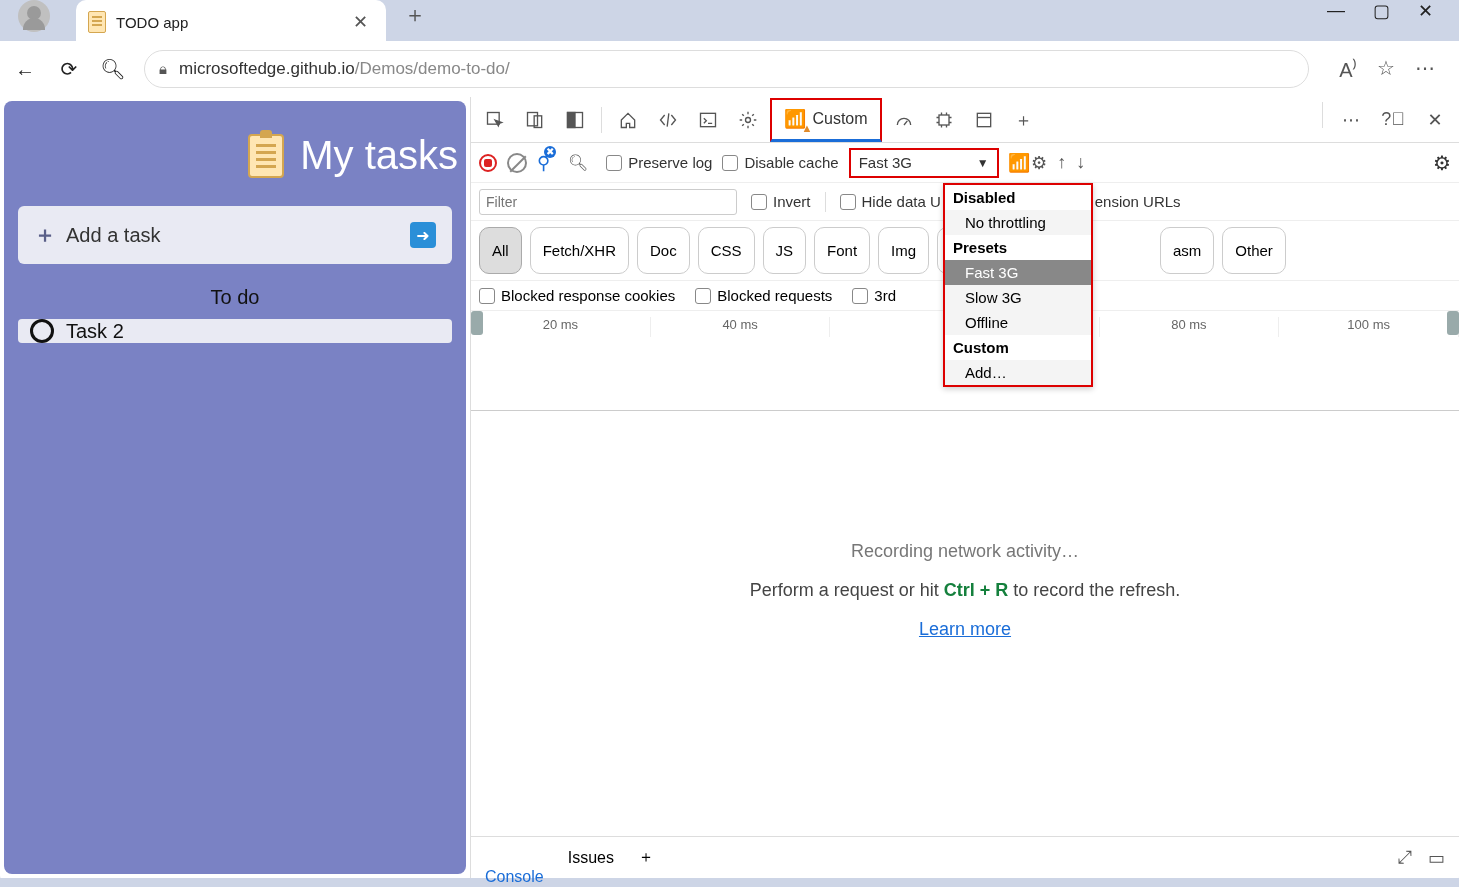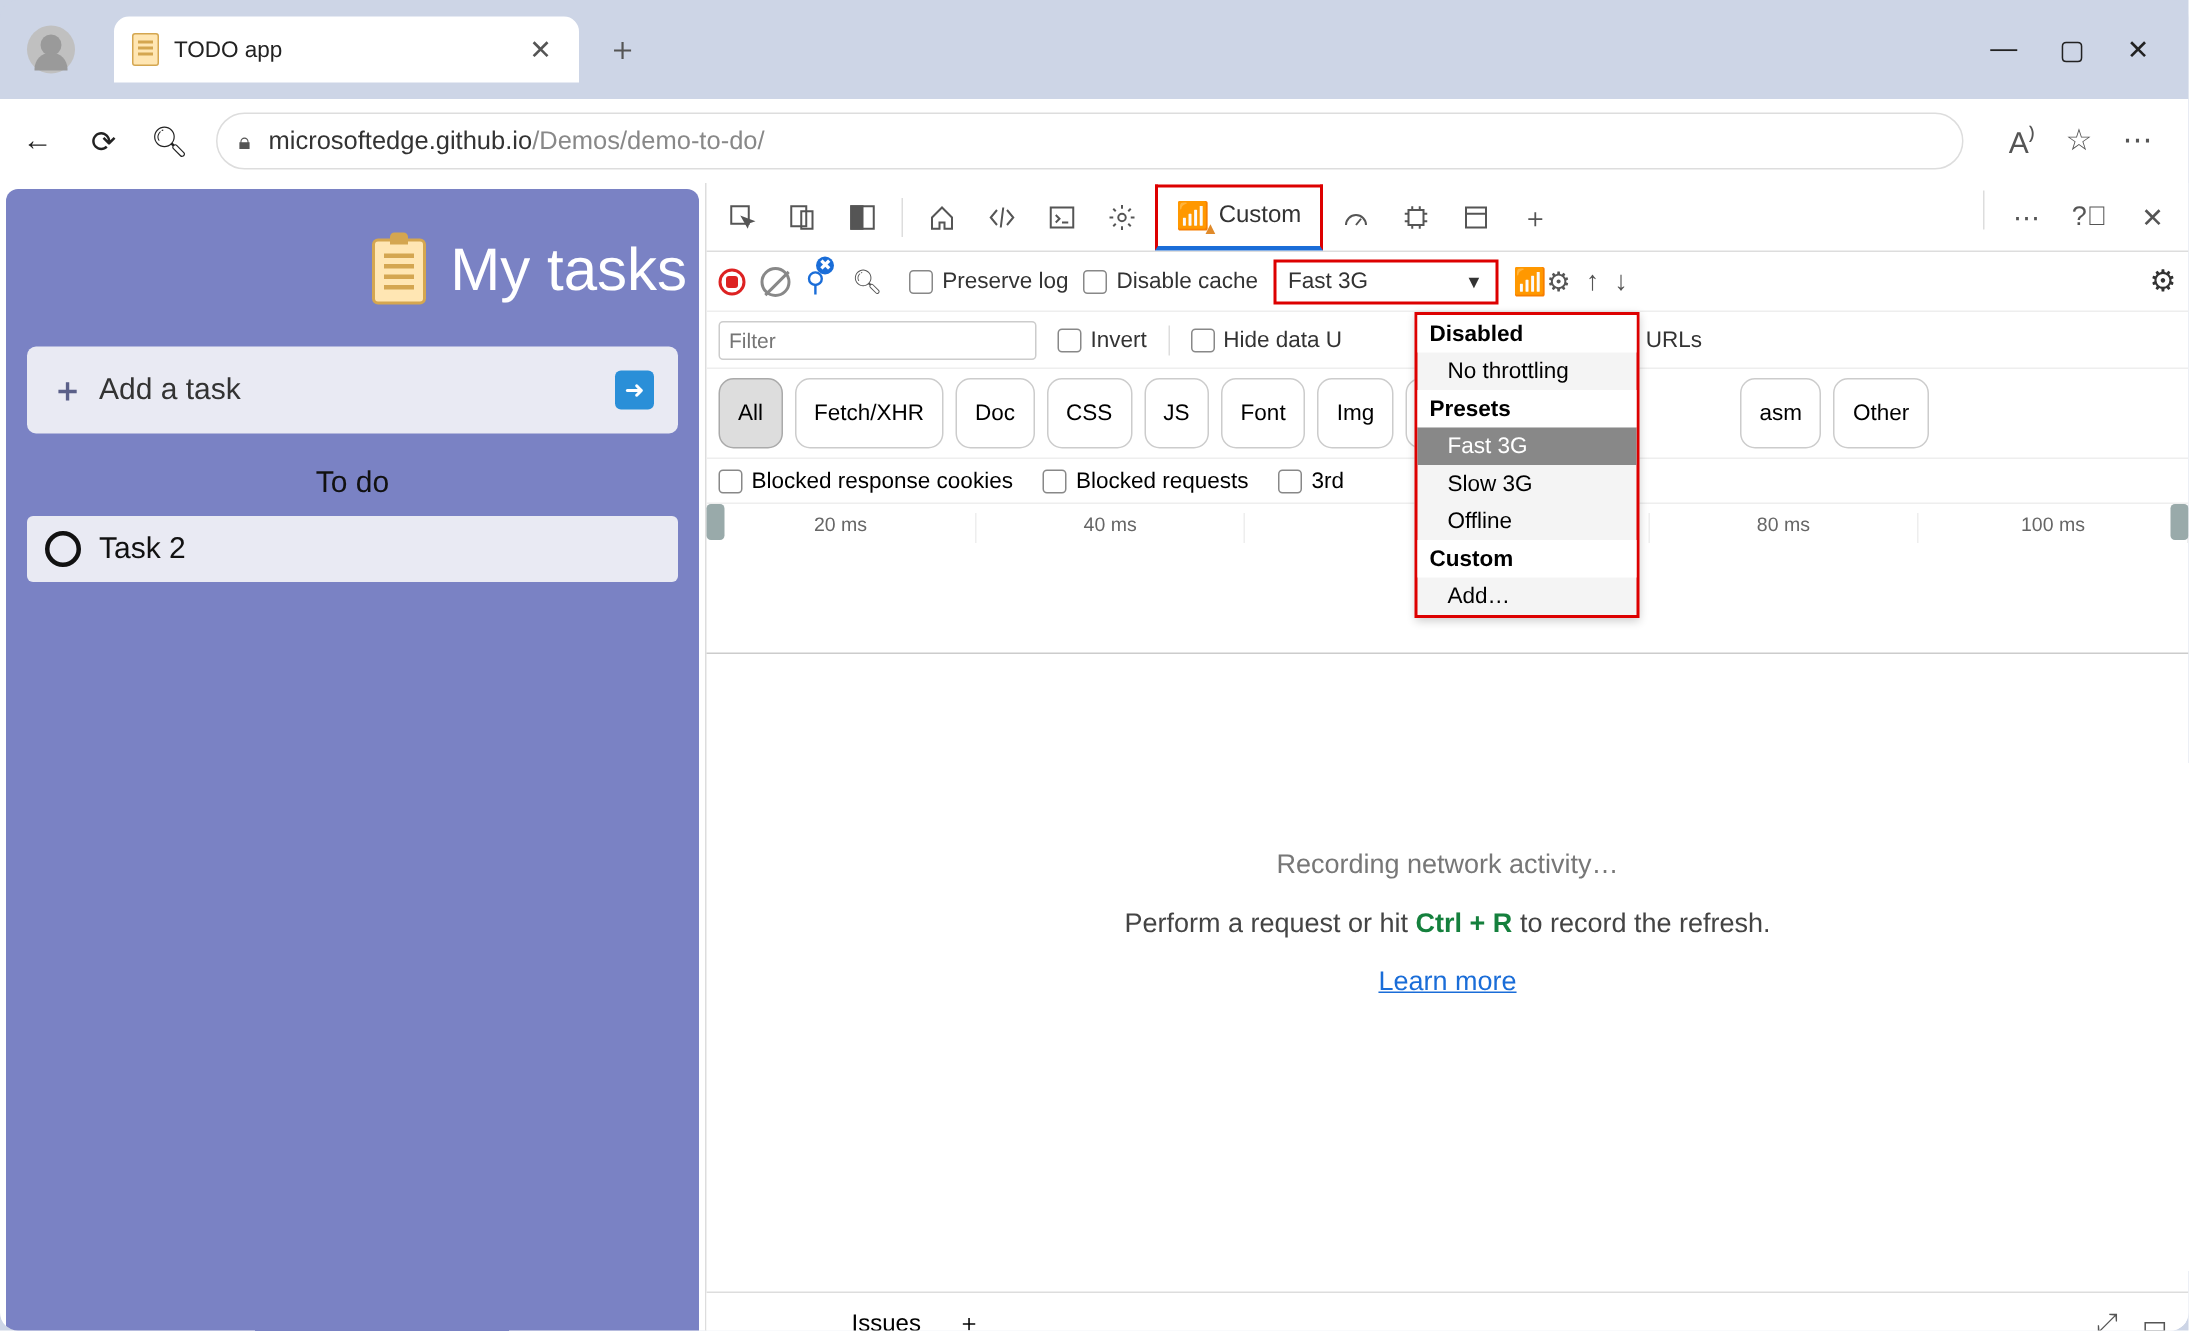--- a/index.html
+++ b/index.html
@@ -1,20 +1,20 @@
 <!DOCTYPE html>
 <html><head>
 <meta charset="utf-8">
 <style>
 * { box-sizing: border-box; margin: 0; padding: 0; font-family: "Segoe UI", Arial, sans-serif; }
 body { background: #cdd5e6; width: 1459px; height: 887px; border-radius: 12px; overflow: hidden; position: relative; }
 
 
 .chrome { background: #cdd5e6; }
-.tabbar { display: flex; align-items: center; height: 66px; padding: 0 8px; }
+.tabbar { display: flex; align-items: flex-start; height: 41px; padding: 0 8px; }
 .avatar { width: 32px; height: 32px; background: #c0c0c0; border-radius: 50%; margin: 0 10px; position: relative; }
 .avatar::before { content: ""; position: absolute; left: 9px; top: 6px; width: 14px; height: 14px; background: #9a9a9a; border-radius: 50%; }
 .avatar::after { content: ""; position: absolute; left: 5px; top: 18px; width: 22px; height: 12px; background: #9a9a9a; border-radius: 12px 12px 0 0; }
 
 .tab { display: flex; align-items: center; background: #fff; height: 44px; border-radius: 10px 10px 0 0; padding: 0 12px; margin-left: 16px; min-width: 310px; }
 .tab .favicon { width: 18px; height: 22px; background: #ffe6b3; border: 1px solid #d4a650; border-radius: 2px; margin-right: 10px; position: relative; }
 .tab .favicon::after { content: ""; position: absolute; left: 3px; top: 4px; width: 10px; height: 2px; background: #d4a650; box-shadow: 0 4px 0 #d4a650, 0 8px 0 #d4a650; }
 .tab-title { font-size: 15px; color: #222; flex: 1; }
 .tabclose { font-size: 18px; color: #555; cursor: pointer; padding: 0 6px; }
 .newtab { font-size: 22px; color: #555; margin-left: 18px; cursor: pointer; }
@@ -38,21 +38,21 @@
 .clipicon { width: 36px; height: 44px; background: #ffe6b3; border: 2px solid #d4a650; border-radius: 4px; position: relative; }
 .clipicon::before { content: ""; position: absolute; left: 10px; top: -6px; width: 12px; height: 8px; background: #d4a650; border-radius: 3px 3px 0 0; }
 .clipicon::after { content: ""; position: absolute; left: 6px; top: 8px; width: 20px; height: 3px; background: #d4a650; box-shadow: 0 7px 0 #d4a650, 0 14px 0 #d4a650, 0 21px 0 #d4a650; }
 
 .addbox { background: #e9eaf3; border-radius: 6px; display: flex; align-items: center; padding: 14px 16px; color: #333; margin: 0 6px 22px; }
 .addbox .plus { font-size: 22px; font-weight: 700; color: #5a5f88; margin-right: 10px; }
 .addbox span.txt { font-size: 20px; flex: 1; }
 .addbox .go { width: 26px; height: 26px; background: #2a8fd8; border-radius: 4px; color: #fff; display: flex; align-items: center; justify-content: center; font-size: 16px; }
 
 .sectlabel { text-align: center; font-size: 20px; color: #111; margin-bottom: 10px; }
-.task { background: #e9eaf3; border-radius: 4px; display: flex; align-items: center; padding: 10px 12px; margin: 0 6px 6px; color: #111; font-size: 20px; }
+.task { background: #e9eaf3; border-radius: 4px; display: flex; align-items: center; padding: 0 12px; margin: 0 6px 6px; color: #111; font-size: 20px; }
 .task .circle { width: 24px; height: 24px; border: 3px solid #111; border-radius: 50%; margin-right: 12px; }
 
 
 .devtools { flex: 1; display: flex; flex-direction: column; border-left: 1px solid #ddd; position: relative; }
 
 .dt-tabbar { display: flex; align-items: center; height: 46px; border-bottom: 1px solid #ddd; padding: 0 6px; gap: 4px; }
 .dt-iconbtn { width: 36px; height: 36px; display: flex; align-items: center; justify-content: center; color: #555; font-size: 18px; cursor: pointer; border-radius: 4px; }
 .dt-sep { width: 1px; height: 26px; background: #ddd; margin: 0 4px; }
 .dt-tab { display: flex; align-items: center; gap: 6px; padding: 0 12px; height: 44px; cursor: pointer; font-size: 16px; color: #333; }
 .dt-tab.active { border: 2px solid #d00; border-bottom: 3px solid #1a6dd8; background: #fff; }
@@ -68,21 +68,21 @@
 .filtericon { color: #1a6dd8; font-size: 18px; position: relative; }
 .filtericon::after { content: "✖"; position: absolute; right: -6px; top: -6px; font-size: 10px; background: #1a6dd8; color: #fff; border-radius: 50%; width: 12px; height: 12px; display: flex; align-items: center; justify-content: center; }
 .chk { display: flex; align-items: flex-end; gap: 6px; cursor: pointer; }
 .chk .box { width: 16px; height: 16px; border: 1.5px solid #888; border-radius: 3px; }
 .throttlesel { border: 2px solid #d00; width: 150px; height: 30px; display: flex; align-items: center; padding: 0 8px; justify-content: space-between; cursor: pointer; background: #fff; }
 .throttlesel .caret { font-size: 12px; }
 .arrowbtn { font-size: 18px; color: #555; cursor: pointer; }
 .gear { margin-left: auto; font-size: 20px; cursor: pointer; }
 
 .dt-filterrow { display: flex; align-items: center; height: 38px; padding: 0 8px; gap: 14px; font-size: 15px; color: #333; border-bottom: 1px solid #eee; flex-wrap: wrap; }
-.filterinput { border: 1px solid #ccc; height: 26px; width: 212px; padding: 12px 6px; font-size: 14px; color: #888; border-radius: 3px; }
+.filterinput { border: 1px solid #ccc; height: 26px; width: 258px; padding: 12px 6px; font-size: 14px; color: #888; border-radius: 3px; }
 
 .dt-chips { display: flex; align-items: center; padding: 6px 8px; gap: 8px; flex-wrap: wrap; border-bottom: 1px solid #eee; }
 .chip { border: 1px solid #ccc; border-radius: 10px; padding: 14px 12px; font-size: 15px; cursor: pointer; background: #fff; }
 .chip.active { background: #ddd; border-color: #aaa; }
 
 .dt-checksrow { display: flex; align-items: center; padding: 6px 8px; gap: 20px; font-size: 15px; border-bottom: 1px solid #eee; }
 
 .timeline { position: relative; height: 100px; border-bottom: 1px solid #ccc; }
 .timeline .scrollh { position: absolute; top: 0; width: 12px; height: 24px; background: #9aa; border-radius: 3px; }
 .timeline .marks { display: flex; font-size: 13px; color: #666; padding-top: 6px; }

